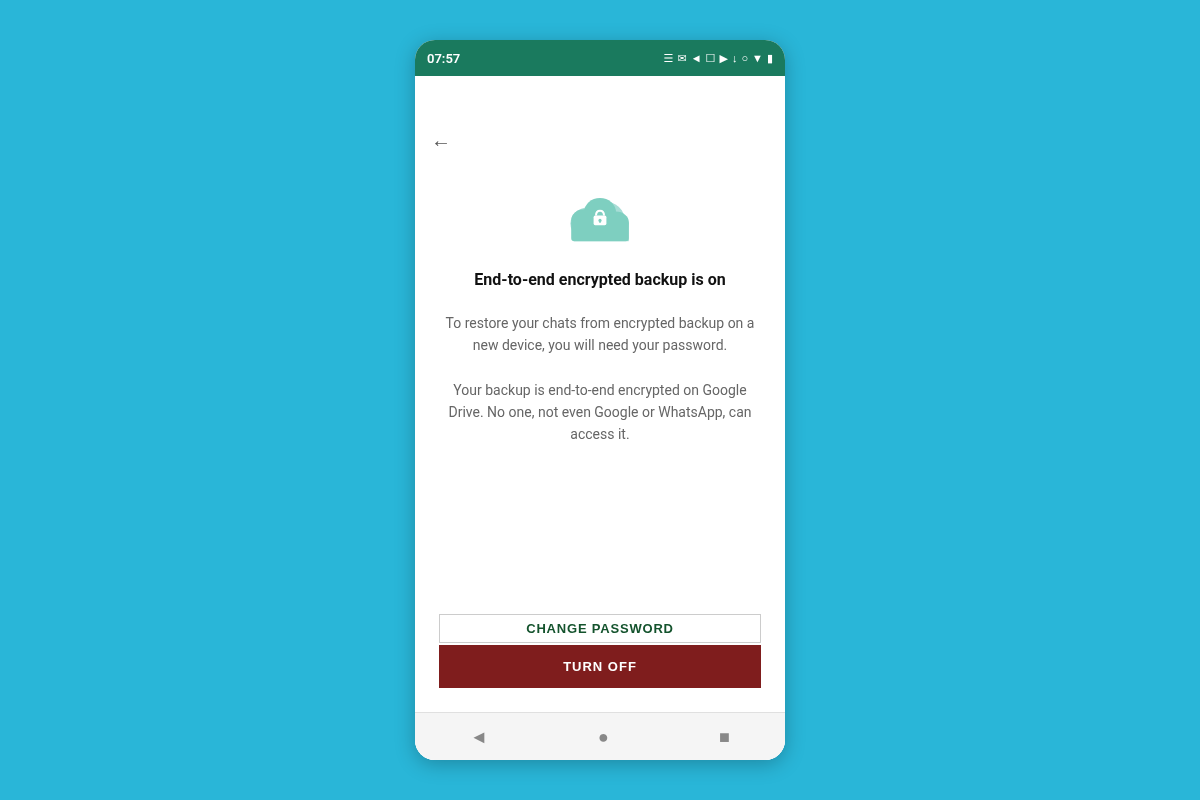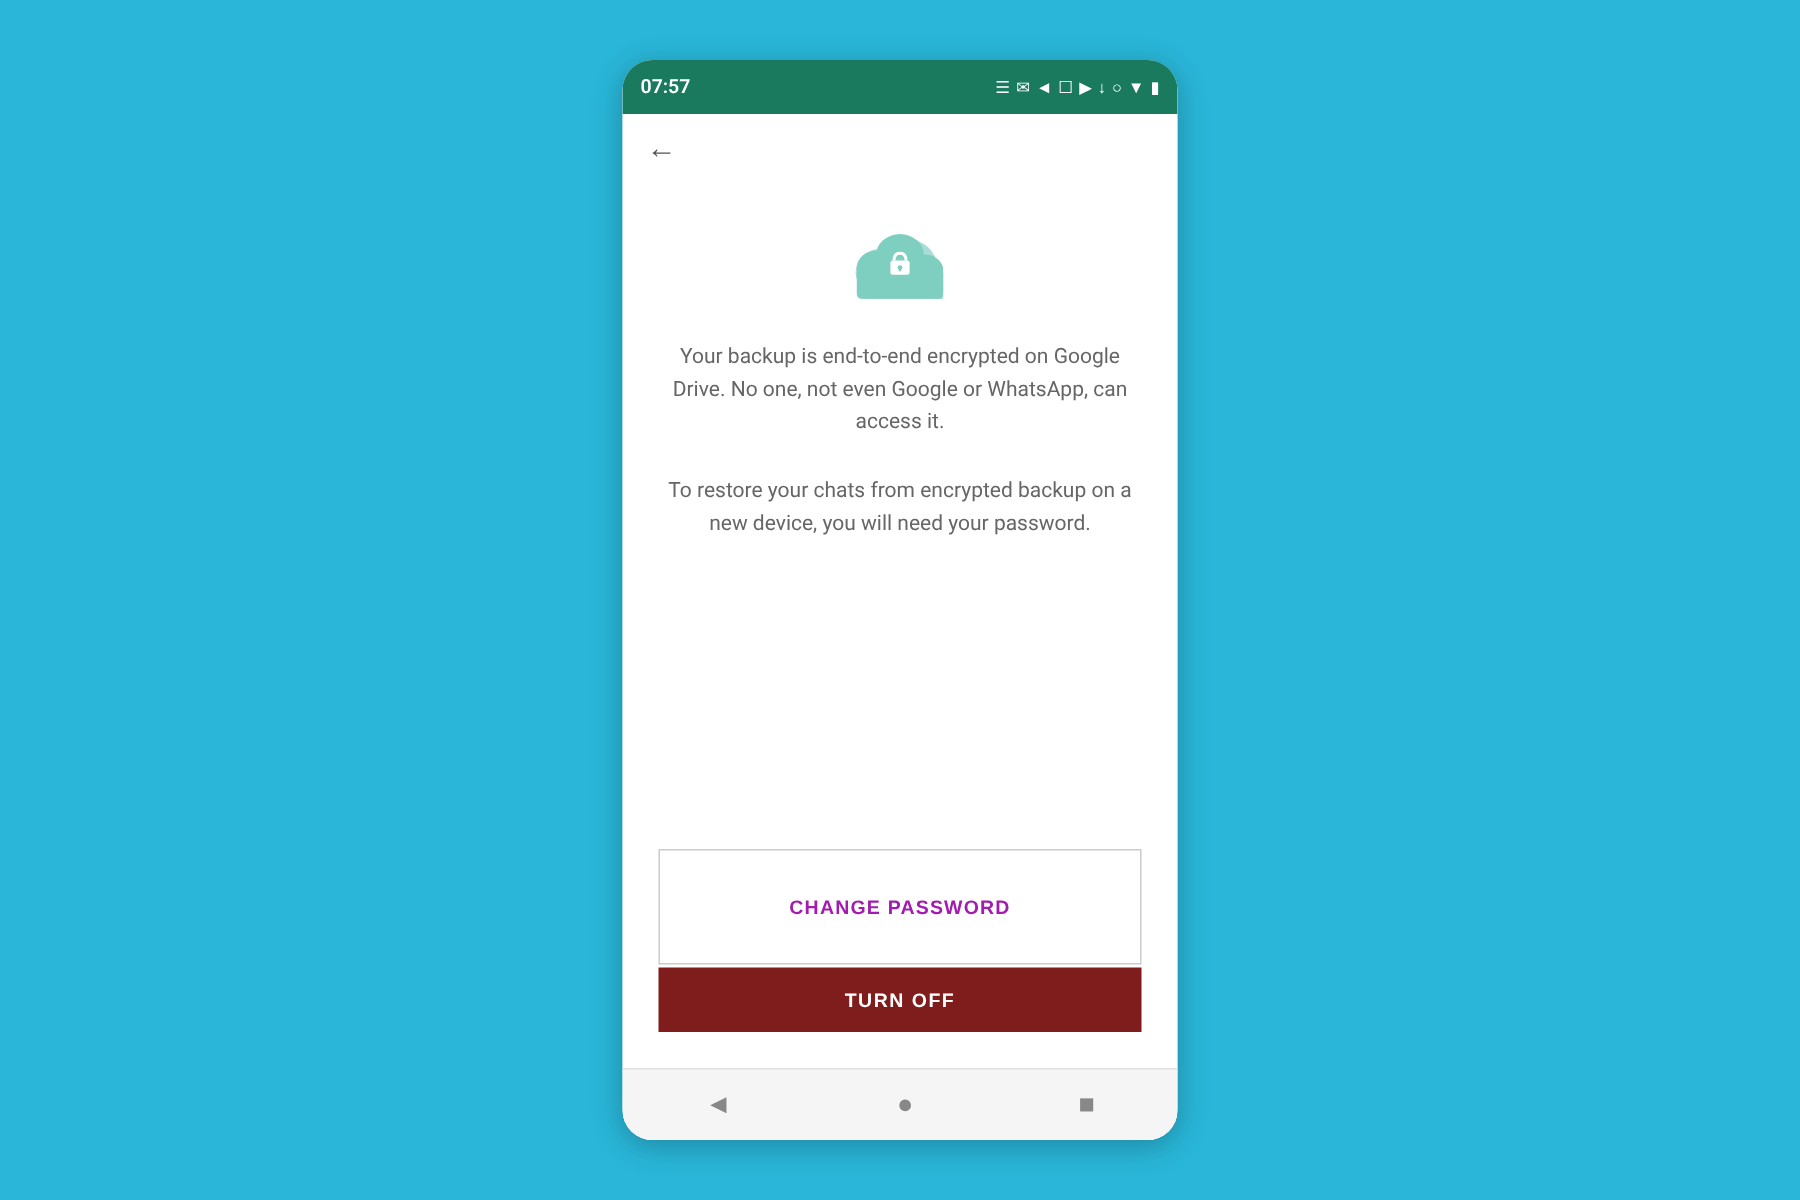--- a/index.html
+++ b/index.html
@@ -16,20 +16,21 @@
 
     .phone-frame {
       width: 370px;
       height: 720px;
       background: #ffffff;
       border-radius: 20px;
       overflow: hidden;
       display: flex;
       flex-direction: column;
       box-shadow: 0 4px 20px rgba(0,0,0,0.25);
+      gap: 42px;
     }
 
     
     .status-bar {
       background: #1a7a5e;
       height: 36px;
       display: flex;
       align-items: center;
       justify-content: space-between;
       padding: 0 12px;
@@ -128,24 +129,24 @@
     .buttons-area {
       width: 100%;
       padding: 0 0 8px;
       display: flex;
       flex-direction: column;
       gap: 0;
     }
 
     .btn-change-password {
       width: 100%;
-      padding: 30px 16px;
+      padding: 6px 16px;
       background: #ffffff;
       border: 1.5px solid #cccccc;
-      color: #a21caf;
+      color: #14532d;
       font-size: 13px;
       font-weight: 600;
       letter-spacing: 0.8px;
       text-transform: uppercase;
       cursor: pointer;
       text-align: center;
       border-radius: 0;
     }
 
     .btn-turn-off {
@@ -222,27 +223,28 @@
           <ellipse cx="70" cy="50" rx="16" ry="13" fill="#7ecfc0"></ellipse>
           <rect x="14" y="48" width="72" height="26" rx="4" fill="#7ecfc0"></rect>
 
           <rect x="42" y="42" width="16" height="12" rx="2" fill="#ffffff"></rect>
           <path d="M45 42 Q45 36 50 36 Q55 36 55 42" fill="none" stroke="#ffffff" stroke-width="2.5"></path>
           <circle cx="50" cy="48" r="2" fill="#7ecfc0"></circle>
           <rect x="49" y="48" width="2" height="3" fill="#7ecfc0"></rect>
         </svg>
       </div>
 
+      <h1 class="heading">End-to-end encrypted backup is on</h1>
+
+      <div class="description-block">
+        <p class="description-text">To restore your chats from encrypted backup on a new device, you will need your password.</p>
+      </div>
 
       <div class="description-block">
         <p class="description-text">Your backup is end-to-end encrypted on Google Drive. No one, not even Google or WhatsApp, can access it.</p>
-      </div>
-
-      <div class="description-block">
-        <p class="description-text">To restore your chats from encrypted backup on a new device, you will need your password.</p>
       </div>
 
       <div class="spacer"></div>
 
       <div class="buttons-area">
         <button class="btn-change-password">CHANGE PASSWORD</button>
         <button class="btn-turn-off">TURN OFF</button>
       </div>
 
     </div>

